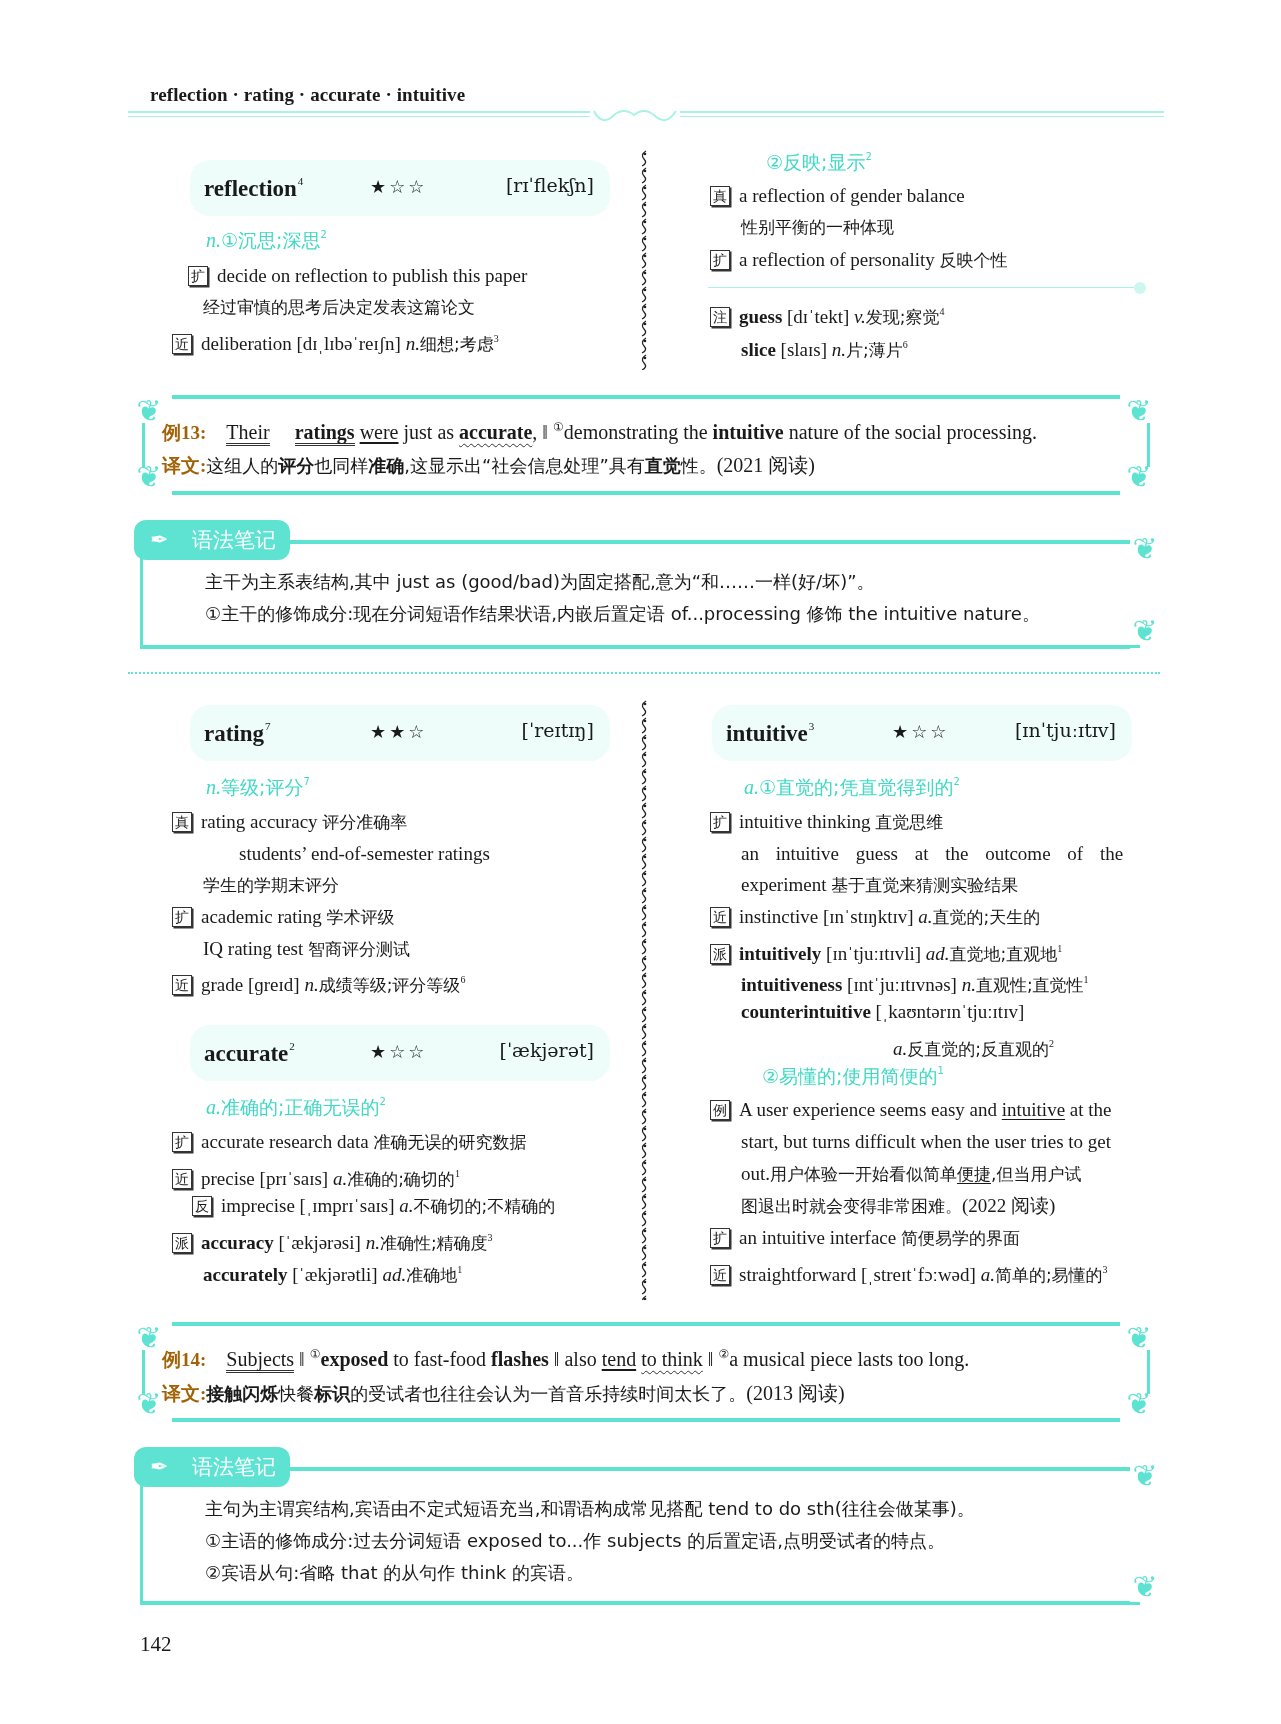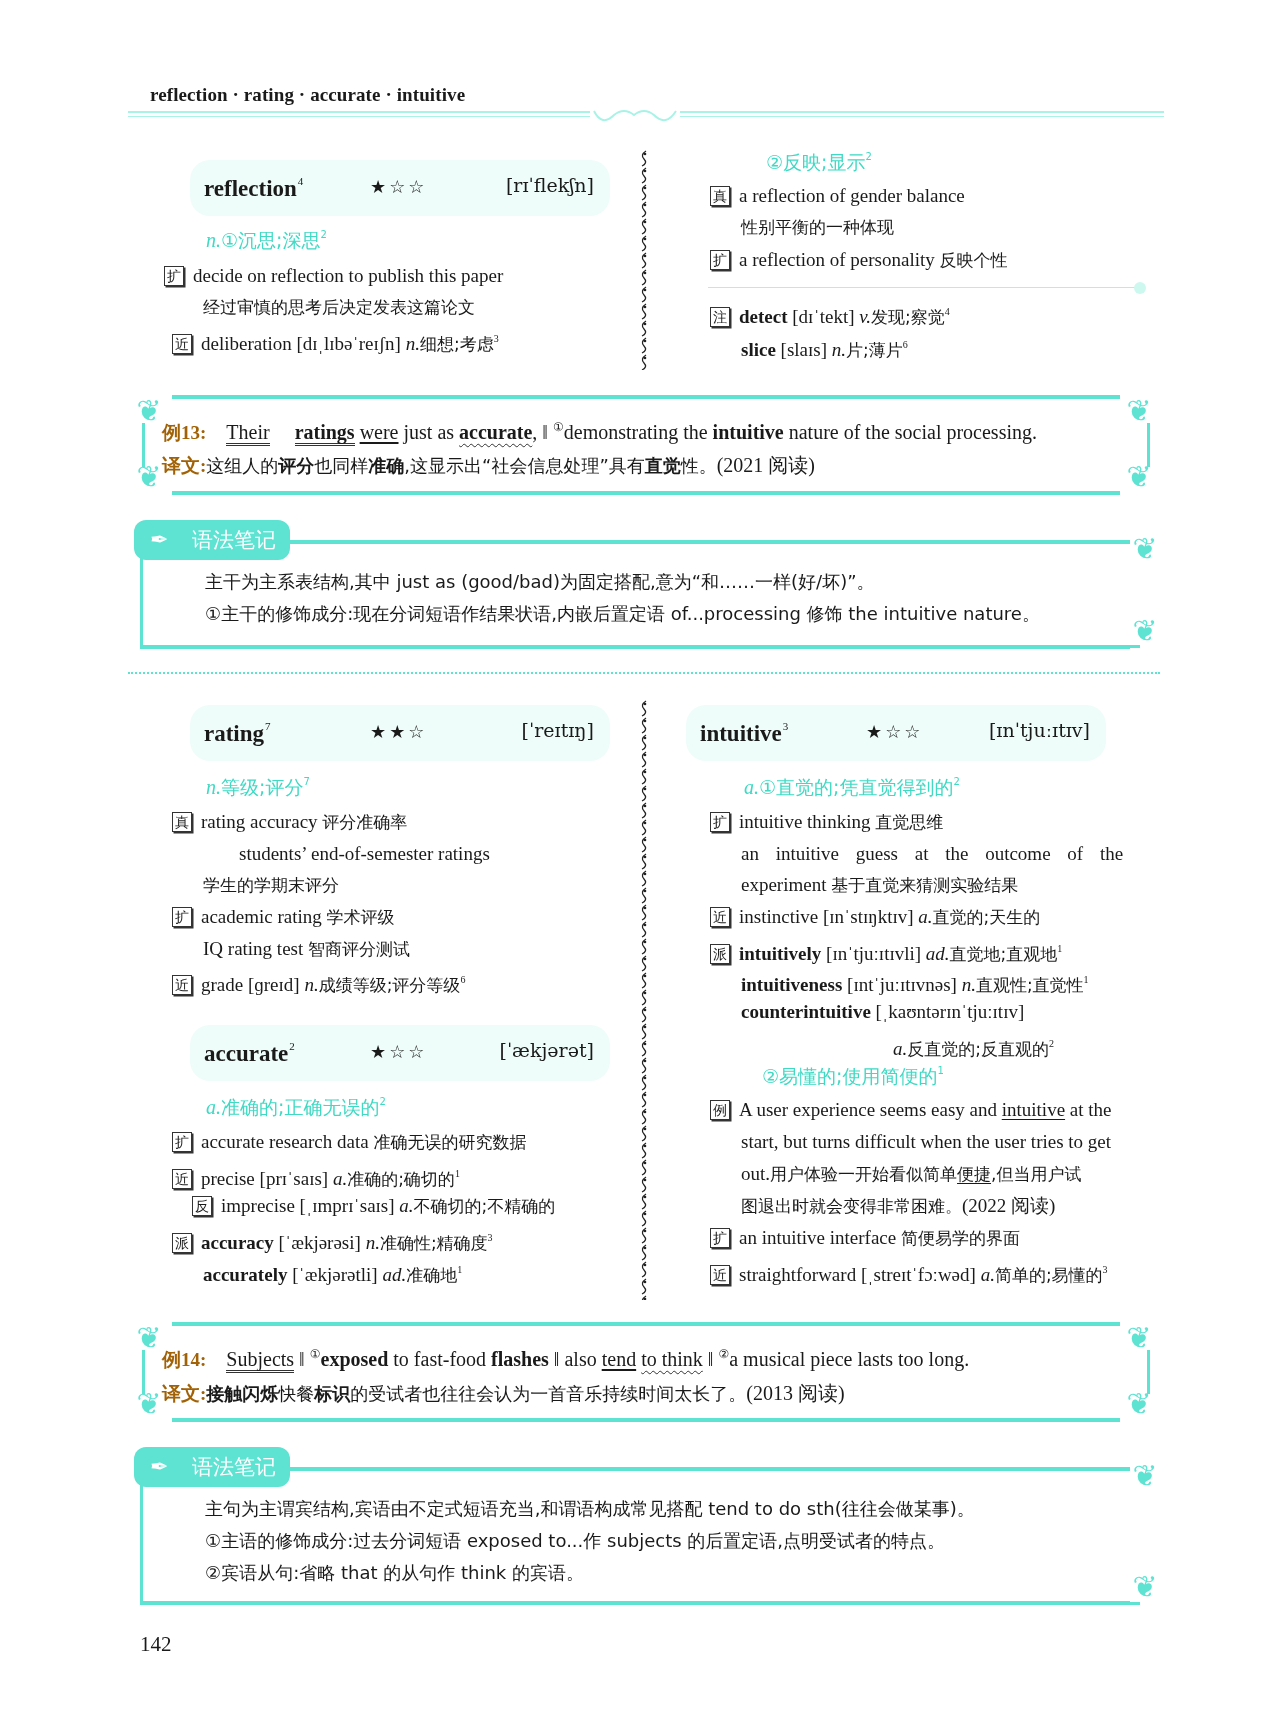--- a/index.html
+++ b/index.html
@@ -94,31 +94,31 @@
       <rect width="14" height="220" fill="url(#sq)"></rect>
     </svg>
 </div>
 
 <div class="word-card" style="left:190px;top:160px;width:420px;">
   <span class="hw"><span>reflection</span><sup>4</sup></span>
   <span class="stars" style="left:180px;">★☆☆</span>
   <span class="ipa">[rɪˈflekʃn]</span>
 </div>
 <div class="sense" style="left:206px;top:228px;"><i>n.</i><span>①沉思;深思</span><sup>2</sup></div>
-<div class="line" style="left:164px;top:264px;"><span class="tag">扩</span><span>decide on reflection to publish this paper</span></div>
+<div class="line" style="left:188px;top:264px;"><span class="tag">扩</span><span>decide on reflection to publish this paper</span></div>
 <div class="line" style="left:203px;top:295px;"><span class="zh">经过审慎的思考后决定发表这篇论文</span></div>
 <div class="line" style="left:172px;top:327px;"><span class="tag">近</span><span>deliberation [dɪˌlɪbəˈreɪʃn] </span><i>n.</i><span class="zh">细想;考虑</span><sup>3</sup></div>
 
 <div class="sense" style="left:766px;top:150px;"><span>②反映;显示</span><sup>2</sup></div>
 <div class="line" style="left:710px;top:184px;"><span class="tag">真</span><span>a reflection of gender balance</span></div>
 <div class="line" style="left:741px;top:215px;"><span class="zh">性别平衡的一种体现</span></div>
 <div class="line" style="left:710px;top:248px;"><span class="tag">扩</span><span>a reflection of personality </span><span class="zh">反映个性</span></div>
 <div class="sep-rule" style="left:708px;top:287px;width:428px;"></div>
 <div class="abs" style="left:1134px;top:282px;width:12px;height:12px;border-radius:50%;background:#cdf8f0;"></div>
-<div class="line" style="left:710px;top:300px;"><span class="tag">注</span><b>detect</b><span> [dɪˈtekt] </span><i>v.</i><span class="zh">发现;察觉</span><sup>4</sup></div>
+<div class="line" style="left:710px;top:300px;"><span class="tag">注</span><b>guess</b><span> [dɪˈtekt] </span><i>v.</i><span class="zh">发现;察觉</span><sup>4</sup></div>
 <div class="line" style="left:741px;top:333px;"><b>slice</b><span> [slaɪs] </span><i>n.</i><span class="zh">片;薄片</span><sup>6</sup></div>
 
 <div class="ex-box" style="left:172px;top:395px;width:948px;height:100px;">
   <div class="side" style="left:-30px;"></div>
     <div class="side" style="right:-30px;"></div>
 </div>
 <div class="orn" style="left:130px;top:392px;">❦</div>
 <div class="orn" style="left:130px;top:458px;">❦</div>
 <div class="orn" style="left:1120px;top:392px;">❦</div>
 <div class="orn" style="left:1120px;top:458px;">❦</div>
@@ -166,21 +166,21 @@
   <span class="stars" style="left:180px;">★☆☆</span>
   <span class="ipa">[ˈækjərət]</span>
 </div>
 <div class="sense" style="left:206px;top:1095px;"><i>a.</i><span>准确的;正确无误的</span><sup>2</sup></div>
 <div class="line" style="left:172px;top:1130px;"><span class="tag">扩</span><span>accurate research data </span><span class="zh">准确无误的研究数据</span></div>
 <div class="line" style="left:172px;top:1162px;"><span class="tag">近</span><span>precise [prɪˈsaɪs] </span><i>a.</i><span class="zh">准确的;确切的</span><sup>1</sup></div>
 <div class="line" style="left:164px;top:1194px;padding-left:28px;"><span class="tag">反</span><span>imprecise [ˌɪmprɪˈsaɪs] </span><i>a.</i><span class="zh">不确切的;不精确的</span></div>
 <div class="line" style="left:172px;top:1226px;"><span class="tag">派</span><b>accuracy</b><span> [ˈækjərəsi] </span><i>n.</i><span class="zh">准确性;精确度</span><sup>3</sup></div>
 <div class="line" style="left:203px;top:1258px;"><b>accurately</b><span> [ˈækjərətli] </span><i>ad.</i><span class="zh">准确地</span><sup>1</sup></div>
 
-<div class="word-card" style="left:686px;top:705px;width:420px;">
+<div class="word-card" style="left:712px;top:705px;width:420px;">
   <span class="hw"><span>intuitive</span><sup>3</sup></span>
   <span class="stars" style="left:180px;">★☆☆</span>
   <span class="ipa">[ɪnˈtjuːɪtɪv]</span>
 </div>
 <div class="sense" style="left:744px;top:775px;"><i>a.</i><span>①直觉的;凭直觉得到的</span><sup>2</sup></div>
 <div class="line" style="left:710px;top:810px;"><span class="tag">扩</span><span>intuitive thinking </span><span class="zh">直觉思维</span></div>
 <div class="line" style="left:741px;top:842px;word-spacing:12px;"><span>an intuitive guess at the outcome of the</span></div>
 <div class="line" style="left:741px;top:873px;"><span>experiment </span><span class="zh">基于直觉来猜测实验结果</span></div>
 <div class="line" style="left:710px;top:905px;"><span class="tag">近</span><span>instinctive [ɪnˈstɪŋktɪv] </span><i>a.</i><span class="zh">直觉的;天生的</span></div>
 <div class="line" style="left:710px;top:937px;"><span class="tag">派</span><b>intuitively</b><span> [ɪnˈtjuːɪtɪvli] </span><i>ad.</i><span class="zh">直觉地;直观地</span><sup>1</sup></div>

